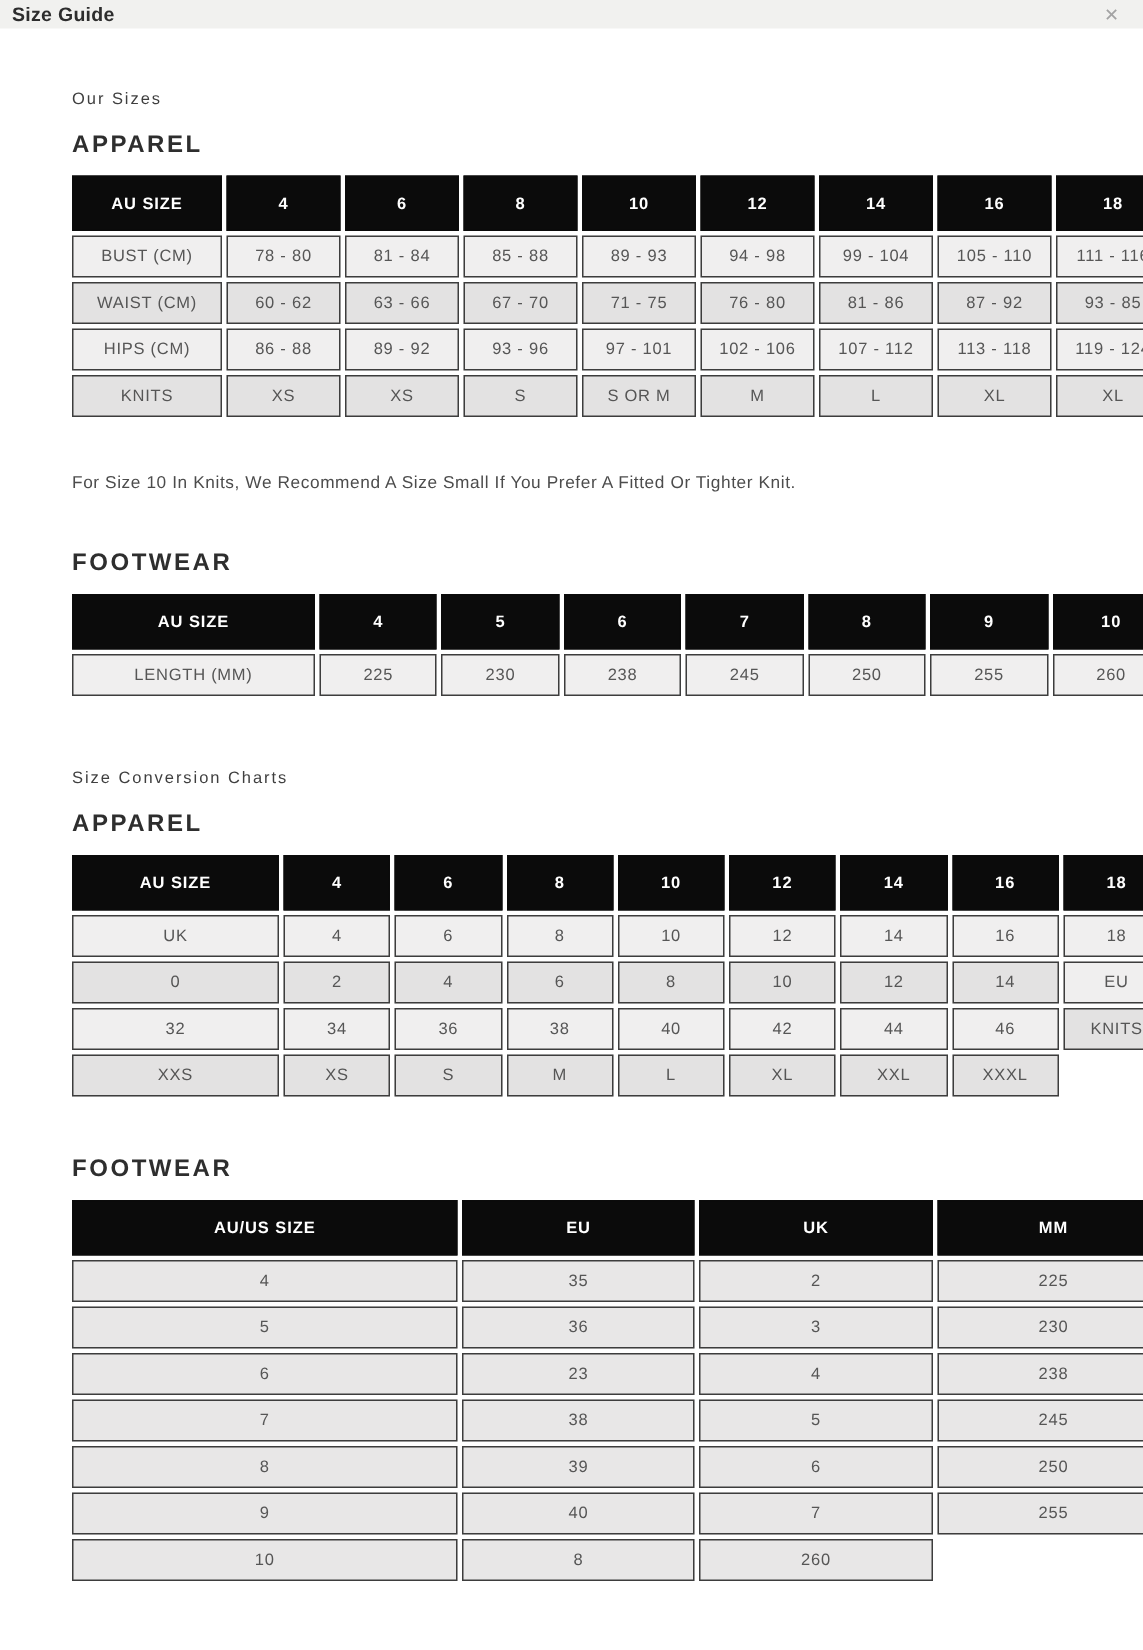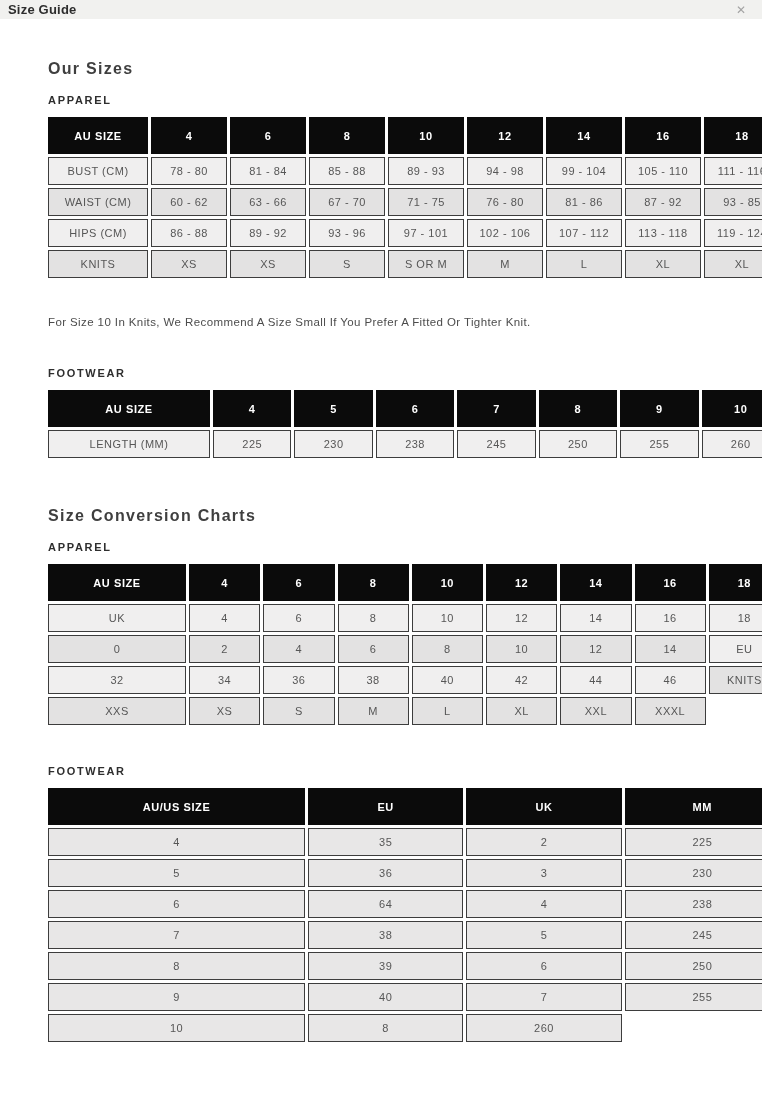--- a/index.html
+++ b/index.html
@@ -28,24 +28,24 @@
   }
   .topbar .title{
     font-size:13px;font-weight:bold;color:var(--title-color);letter-spacing:.2px;
   }
   .topbar .close{
     font-size:12px;color:var(--close-color);cursor:pointer;line-height:1;
     padding:2px 4px;
   }
   .content{padding:0 48px 80px 48px;}
   .section-label{
-    font-size:16px;color:var(--label-color);letter-spacing:1.3px;font-weight:bold;
+    font-size:11px;color:var(--label-color);letter-spacing:1.3px;
   }
   .table-label{
-    font-size:11px;font-weight:bold;color:#2e2e2e;letter-spacing:1.7px;
+    font-size:16px;font-weight:bold;color:#2e2e2e;letter-spacing:1.7px;
   }
   .lbl-our{margin-top:41px;}
   .lbl-apparel1{margin-top:16px;}
   .lbl-footwear1{margin-top:39px;}
   .lbl-conv{margin-top:49px;}
   .lbl-apparel2{margin-top:16px;}
   .lbl-footwear2{margin-top:40px;}
   .size-table{
     width:732px;display:grid;gap:3px;margin-top:11px;
   }
@@ -209,21 +209,21 @@
       <div class="cell head">MM</div>
       <div class="cell body mid">4</div>
       <div class="cell body mid">35</div>
       <div class="cell body mid">2</div>
       <div class="cell body mid">225</div>
       <div class="cell body mid">5</div>
       <div class="cell body mid">36</div>
       <div class="cell body mid">3</div>
       <div class="cell body mid">230</div>
       <div class="cell body mid">6</div>
-      <div class="cell body mid">64</div>
+      <div class="cell body mid">23</div>
       <div class="cell body mid">4</div>
       <div class="cell body mid">238</div>
       <div class="cell body mid">7</div>
       <div class="cell body mid">38</div>
       <div class="cell body mid">5</div>
       <div class="cell body mid">245</div>
       <div class="cell body mid">8</div>
       <div class="cell body mid">39</div>
       <div class="cell body mid">6</div>
       <div class="cell body mid">250</div>

